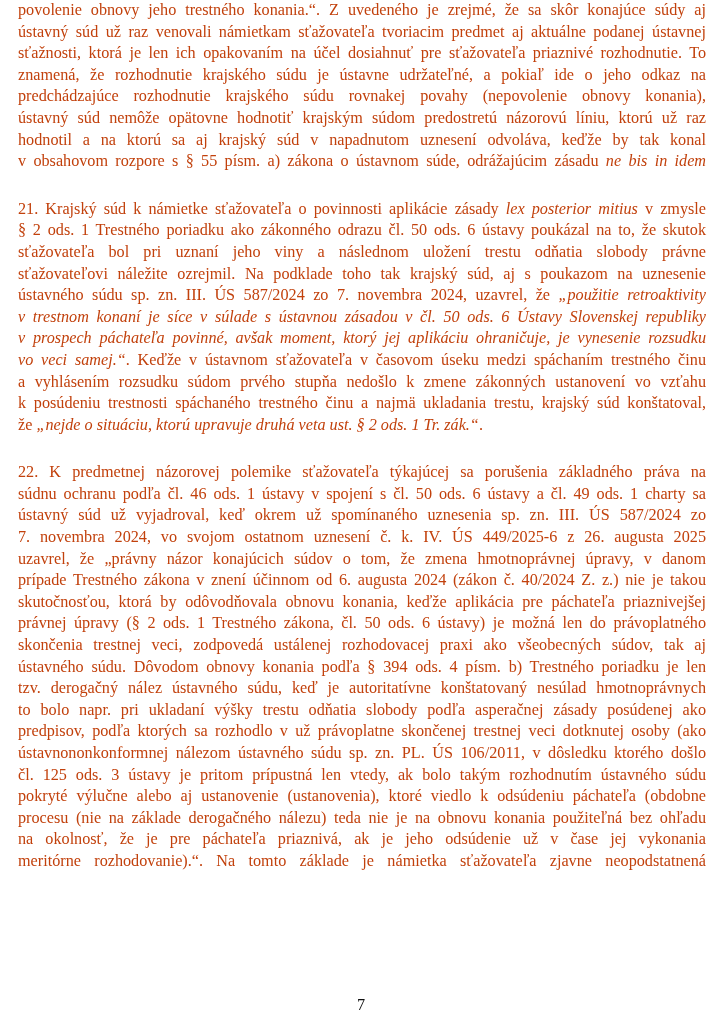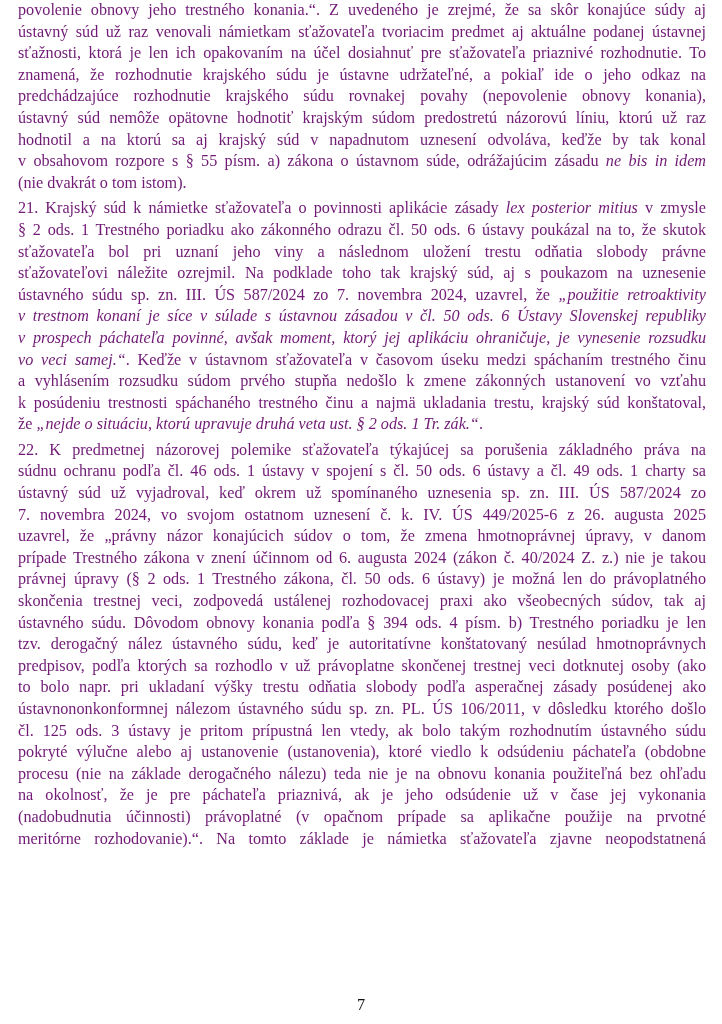--- a/index.html
+++ b/index.html
@@ -1,24 +1,24 @@
 <!DOCTYPE html>
 <html><head>
   <meta charset="utf-8">
   <style>
     html, body { margin: 0; padding: 0; background: #ffffff; }
     body { width: 722px; height: 1024px; overflow: hidden; position: relative; }
     .page {
       position: absolute; left: 18px; top: 0; width: 688px;
       font-family: "Liberation Serif", serif;
-      font-size: 16.2px; line-height: 21.6px; color: #701a75;
+      font-size: 16.2px; line-height: 21.6px; color: #c2410c;
       text-align: justify;
     }
     .para { margin: 0; }
-    .para + .para { margin-top: 4px; }
+    .para + .para { margin-top: 26px; }
     .l { display: block; text-align: justify; text-align-last: justify; white-space: nowrap; }
     .l.last { text-align-last: left; }
     .l span { white-space: normal; }
     i { }
     .pagenum {
       position: absolute; left: 0; width: 722px; top: 996px; text-align: center;
       font-family: "Liberation Serif", serif; font-size: 16.2px; color: #111111;
     }
   </style>
 </head>
@@ -27,21 +27,20 @@
 <div class="page" id="page">
     <div class="para">
       <span class="l"><span>povolenie obnovy jeho trestného konania.“. Z uvedeného je zrejmé, že sa skôr konajúce súdy aj</span></span>
       <span class="l"><span>ústavný súd už raz venovali námietkam sťažovateľa tvoriacim predmet aj aktuálne podanej ústavnej</span></span>
       <span class="l"><span>sťažnosti, ktorá je len ich opakovaním na účel dosiahnuť pre sťažovateľa priaznivé rozhodnutie. To</span></span>
       <span class="l"><span>znamená, že rozhodnutie krajského súdu je ústavne udržateľné, a pokiaľ ide o jeho odkaz na</span></span>
       <span class="l"><span>predchádzajúce rozhodnutie krajského súdu rovnakej povahy (nepovolenie obnovy konania),</span></span>
       <span class="l"><span>ústavný súd nemôže opätovne hodnotiť krajským súdom predostretú názorovú líniu, ktorú už raz</span></span>
       <span class="l"><span>hodnotil a na ktorú sa aj krajský súd v napadnutom uznesení odvoláva, keďže by tak konal</span></span>
       <span class="l"><span>v obsahovom rozpore s § 55 písm. a) zákona o ústavnom súde, odrážajúcim zásadu </span><i>ne bis in idem</i></span>
-      <span class="l last"><span>(nie dvakrát o tom istom).</span></span>
     </div>
     <div class="para">
       <span class="l"><span>21. Krajský súd k námietke sťažovateľa o povinnosti aplikácie zásady </span><i>lex posterior mitius</i><span> v zmysle</span></span>
       <span class="l"><span>§ 2 ods. 1 Trestného poriadku ako zákonného odrazu čl. 50 ods. 6 ústavy poukázal na to, že skutok</span></span>
       <span class="l"><span>sťažovateľa bol pri uznaní jeho viny a následnom uložení trestu odňatia slobody právne</span></span>
       <span class="l"><span>sťažovateľovi náležite ozrejmil. Na podklade toho tak krajský súd, aj s poukazom na uznesenie</span></span>
       <span class="l"><span>ústavného súdu sp. zn. III. ÚS 587/2024 zo 7. novembra 2024, uzavrel, že </span><i>„použitie retroaktivity</i></span>
       <span class="l"><i>v trestnom konaní je síce v súlade s ústavnou zásadou v čl. 50 ods. 6 Ústavy Slovenskej republiky</i></span>
       <span class="l"><i>v prospech páchateľa povinné, avšak moment, ktorý jej aplikáciu ohraničuje, je vynesenie rozsudku</i></span>
       <span class="l"><i>vo veci samej.“</i><span>. Keďže v ústavnom sťažovateľa v časovom úseku medzi spáchaním trestného činu</span></span>
@@ -49,28 +48,28 @@
       <span class="l"><span>k posúdeniu trestnosti spáchaného trestného činu a najmä ukladania trestu, krajský súd konštatoval,</span></span>
       <span class="l last"><span>že </span><i>„nejde o situáciu, ktorú upravuje druhá veta ust. § 2 ods. 1 Tr. zák.“</i><span>.</span></span>
     </div>
     <div class="para">
       <span class="l"><span>22. K predmetnej názorovej polemike sťažovateľa týkajúcej sa porušenia základného práva na</span></span>
       <span class="l"><span>súdnu ochranu podľa čl. 46 ods. 1 ústavy v spojení s čl. 50 ods. 6 ústavy a čl. 49 ods. 1 charty sa</span></span>
       <span class="l"><span>ústavný súd už vyjadroval, keď okrem už spomínaného uznesenia sp. zn. III. ÚS 587/2024 zo</span></span>
       <span class="l"><span>7. novembra 2024, vo svojom ostatnom uznesení č. k. IV. ÚS 449/2025-6 z 26. augusta 2025</span></span>
       <span class="l"><span>uzavrel, že „právny názor konajúcich súdov o tom, že zmena hmotnoprávnej úpravy, v danom</span></span>
       <span class="l"><span>prípade Trestného zákona v znení účinnom od 6. augusta 2024 (zákon č. 40/2024 Z. z.) nie je takou</span></span>
+      <span class="l"><span>skutočnosťou, ktorá by odôvodňovala obnovu konania, keďže aplikácia pre páchateľa priaznivejšej</span></span>
       <span class="l"><span>právnej úpravy (§ 2 ods. 1 Trestného zákona, čl. 50 ods. 6 ústavy) je možná len do právoplatného</span></span>
       <span class="l"><span>skončenia trestnej veci, zodpovedá ustálenej rozhodovacej praxi ako všeobecných súdov, tak aj</span></span>
       <span class="l"><span>ústavného súdu. Dôvodom obnovy konania podľa § 394 ods. 4 písm. b) Trestného poriadku je len</span></span>
       <span class="l"><span>tzv. derogačný nález ústavného súdu, keď je autoritatívne konštatovaný nesúlad hmotnoprávnych</span></span>
+      <span class="l"><span>to bolo napr. pri ukladaní výšky trestu odňatia slobody podľa asperačnej zásady posúdenej ako</span></span>
       <span class="l"><span>predpisov, podľa ktorých sa rozhodlo v už právoplatne skončenej trestnej veci dotknutej osoby (ako</span></span>
-      <span class="l"><span>to bolo napr. pri ukladaní výšky trestu odňatia slobody podľa asperačnej zásady posúdenej ako</span></span>
       <span class="l"><span>ústavnononkonformnej nálezom ústavného súdu sp. zn. PL. ÚS 106/2011, v dôsledku ktorého došlo</span></span>
       <span class="l"><span>čl. 125 ods. 3 ústavy je pritom prípustná len vtedy, ak bolo takým rozhodnutím ústavného súdu</span></span>
       <span class="l"><span>pokryté výlučne alebo aj ustanovenie (ustanovenia), ktoré viedlo k odsúdeniu páchateľa (obdobne</span></span>
       <span class="l"><span>procesu (nie na základe derogačného nálezu) teda nie je na obnovu konania použiteľná bez ohľadu</span></span>
       <span class="l"><span>na okolnosť, že je pre páchateľa priaznivá, ak je jeho odsúdenie už v čase jej vykonania</span></span>
-      <span class="l"><span>(nadobudnutia účinnosti) právoplatné (v opačnom prípade sa aplikačne použije na prvotné</span></span>
       <span class="l"><span>meritórne rozhodovanie).“. Na tomto základe je námietka sťažovateľa zjavne neopodstatnená</span></span>
     </div>
   </div>
 <div class="pagenum">7</div>
 
 </body></html>

